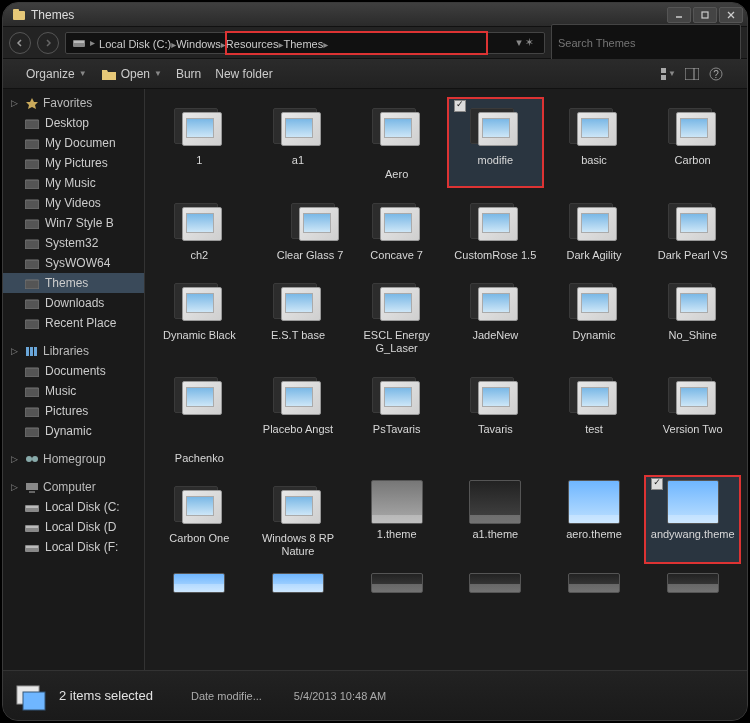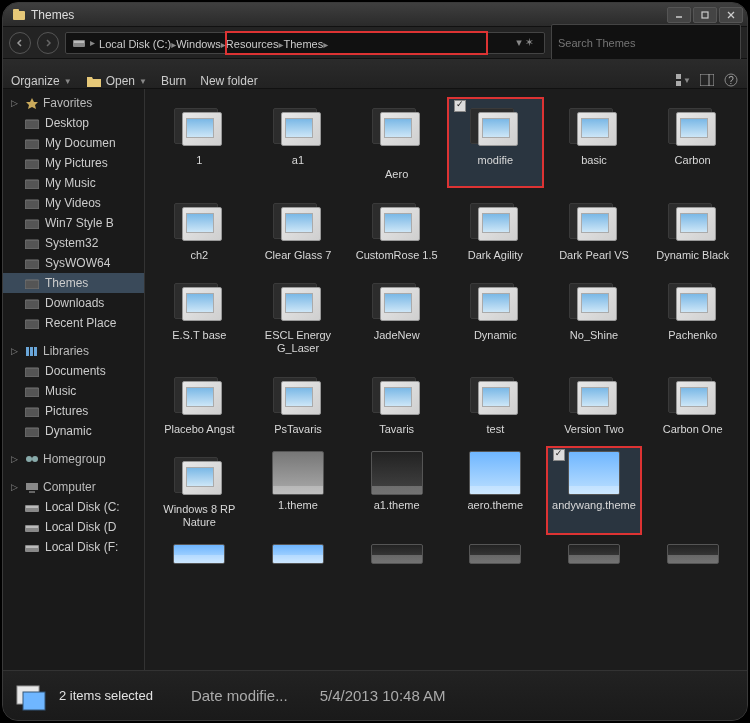--- a/index.html
+++ b/index.html
@@ -20,21 +20,21 @@
 .navcircle { width: 22px; height: 22px; border: 1px solid #555; border-radius: 50%; display: flex; align-items: center; justify-content: center; cursor: pointer; }
 .navcircle svg { display: block; }
 .addressbar { flex: 1; height: 22px; background: #111; border: 1px solid #444; border-radius: 2px; display: flex; align-items: center; padding: 0 6px; gap: 4px; position: relative; }
 .crumb { color: #ccc; font-size: 11px; cursor: pointer; white-space: nowrap; }
 .crumb-sep { color: #888; font-size: 10px; }
 .addr-star { color: #888; font-size: 11px; margin-left: auto; padding: 0 4px; }
 .hl-red { position: absolute; border: 2px solid #d33; pointer-events: none; }
 .searchbox { width: 190px; height: 38px; background: #111; border: 1px solid #444; border-radius: 2px; color: #999; font-size: 11px; padding: 0 6px; outline: none; }
 
 
-.toolbar { height: 30px; background: linear-gradient(#2b2b2b,#222); display: flex; align-items: flex-end; padding: 0 8px; gap: 14px; border-bottom: 1px solid #111; }
+.toolbar { height: 30px; background: linear-gradient(#2b2b2b,#222); display: flex; align-items: center; padding: 0 23px; gap: 14px; border-bottom: 1px solid #111; }
 .tool-item { color: #ccc; font-size: 12px; cursor: pointer; display: flex; align-items: center; gap: 4px; }
 .tool-drop { color: #888; font-size: 8px; }
 .tool-right { margin-left: auto; display: flex; gap: 8px; align-items: center; }
 .tool-icon { width: 16px; height: 16px; cursor: pointer; display:flex; align-items:center; justify-content:center; }
 
 
 .body { flex: 1; display: flex; min-height: 0; }
 .sidebar { width: 142px; background: #1a1a1a; border-right: 1px solid #333; overflow-y: auto; padding: 4px 0; }
 .side-group { margin-bottom: 8px; }
 .side-head { color: #bbb; font-size: 12px; padding: 3px 8px; display: flex; align-items: center; gap: 4px; }
@@ -62,21 +62,21 @@
 .theme-thumb .tb { position: absolute; bottom: 0; left: 0; right: 0; height: 8px; background: rgba(255,255,255,0.25); }
 .theme-thumb.gray { background: linear-gradient(#777,#aaa); }
 .theme-thumb.dark { background: linear-gradient(#222,#444); }
 
 .partial-row .thumb, .partial-row .theme-thumb { height: 20px; overflow: hidden; }
 
 
 .statusbar { height: 50px; background: linear-gradient(#222,#1a1a1a); border-top: 1px solid #333; display: flex; align-items: center; padding: 6px 10px; gap: 10px; }
 .status-icon { width: 36px; height: 36px; position: relative; }
 .status-text-main { color: #e2e2e2; font-size: 13px; }
-.status-text-sub { color: #aaa; font-size: 15px; padding-left: 28px; }
+.status-text-sub { color: #aaa; font-size: 11px; padding-left: 28px; }
 .status-sub-block { display:flex; align-items:center; gap:4px; }
 
 
 .content::-webkit-scrollbar, .sidebar::-webkit-scrollbar { width: 14px; }
 .content::-webkit-scrollbar-track, .sidebar::-webkit-scrollbar-track { background: #1a1a1a; }
 .content::-webkit-scrollbar-thumb, .sidebar::-webkit-scrollbar-thumb { background: #444; border: 1px solid #555; border-radius: 2px; }
 </style>
 </head>
 <body>
 
@@ -391,34 +391,42 @@
             <div class="item-label">Carbon</div>
           </div>
           <div class="item" style="position: relative;">
             <div class="thumb">
               <div class="folder-back"></div>
               <div class="folder-front"></div>
               <div class="folder-preview"></div>
             </div>
             <div class="item-label">ch2</div>
           </div>
-          <div class="item" style="position: relative;">
+          <div class="item" style="position: relative; align-items: flex-end;">
             <div class="thumb">
               <div class="folder-back"></div>
               <div class="folder-front"></div>
               <div class="folder-preview"></div>
             </div>
             <div class="item-label">Clear Glass 7</div>
           </div>
           <div class="item" style="position: relative;">
             <div class="thumb">
               <div class="folder-back"></div>
               <div class="folder-front"></div>
               <div class="folder-preview"></div>
             </div>
+            <div class="item-label">Concave 7</div>
+          </div>
+          <div class="item" style="position: relative;">
+            <div class="thumb">
+              <div class="folder-back"></div>
+              <div class="folder-front"></div>
+              <div class="folder-preview"></div>
+            </div>
             <div class="item-label">CustomRose 1.5</div>
           </div>
           <div class="item" style="position: relative;">
             <div class="thumb">
               <div class="folder-back"></div>
               <div class="folder-front"></div>
               <div class="folder-preview"></div>
             </div>
             <div class="item-label">Dark Agility</div>
           </div>
@@ -471,21 +479,21 @@
             <div class="item-label">Dynamic</div>
           </div>
           <div class="item" style="position: relative;">
             <div class="thumb">
               <div class="folder-back"></div>
               <div class="folder-front"></div>
               <div class="folder-preview"></div>
             </div>
             <div class="item-label">No_Shine</div>
           </div>
-          <div class="item" style="position: relative;">
+          <div class="item" style="position: relative; gap: 29px;">
             <div class="thumb">
               <div class="folder-back"></div>
               <div class="folder-front"></div>
               <div class="folder-preview"></div>
             </div>
             <div class="item-label">Pachenko</div>
           </div>
           <div class="item" style="position: relative;">
             <div class="thumb">
               <div class="folder-back"></div>

